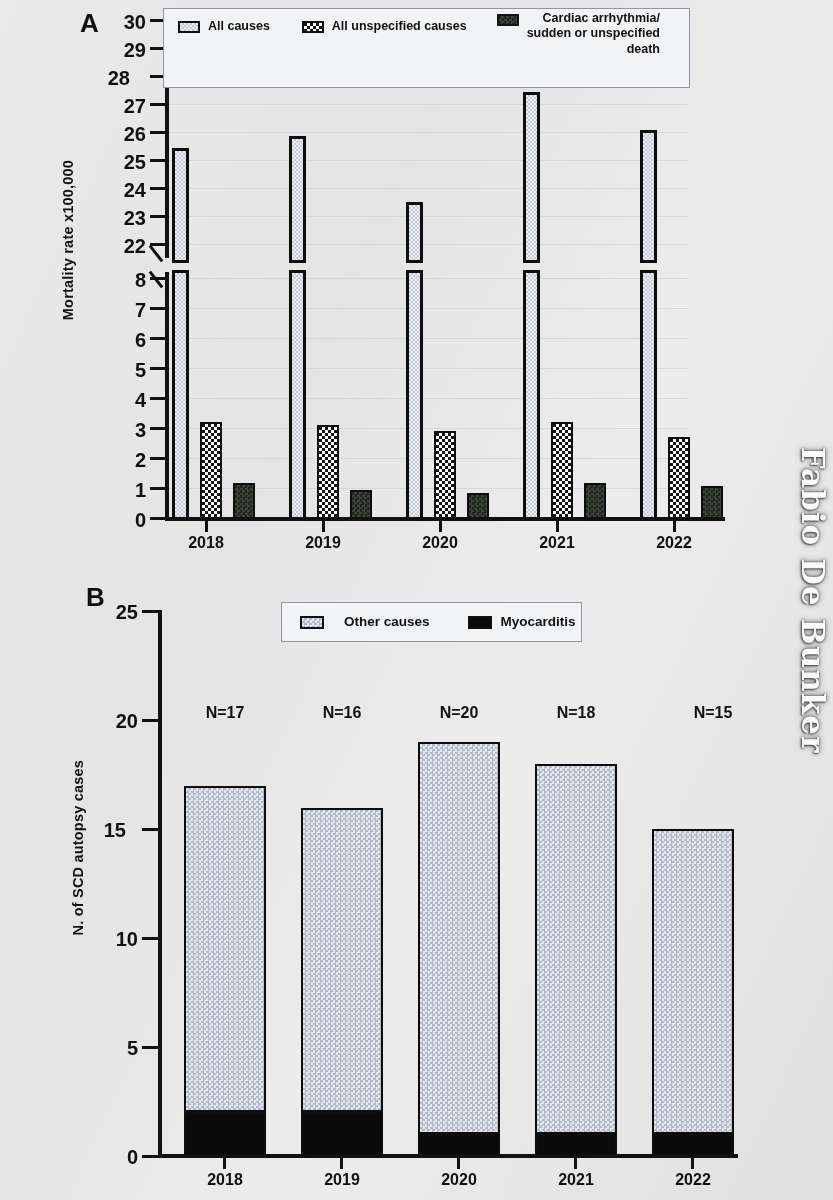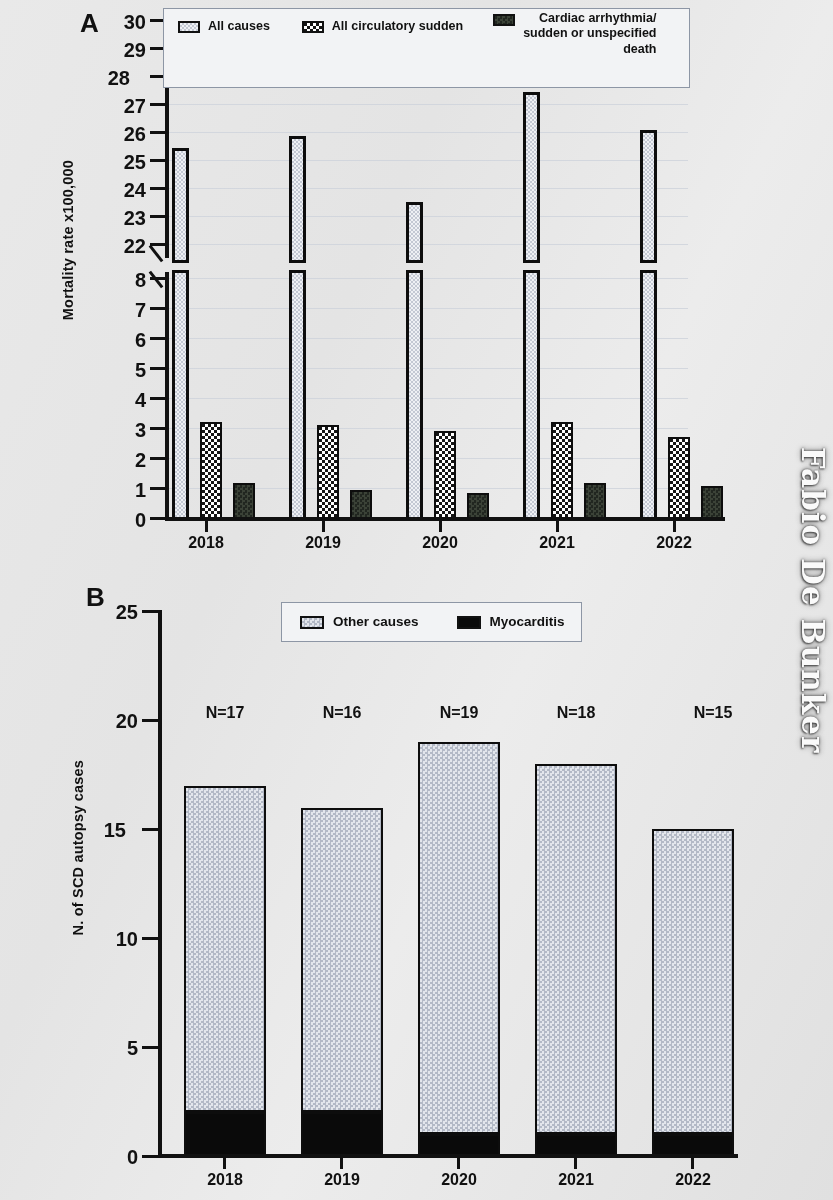--- a/index.html
+++ b/index.html
@@ -213,21 +213,21 @@
     <div class="xlabel" style="left:512px;top:534px;width:90px;">2021</div>
     <div class="xlabel" style="left:629px;top:534px;width:90px;">2022</div>
 
     <div class="legend-box" style="left:163px;top:8px;width:525px;height:68px;padding:10px 0 0 0;">
       <div class="legend-item" style="margin-left:14px;">
         <div class="legend-swatch fill-open" style="width:22px;height:12px;margin-top:2px;"></div>
         <div class="legend-text" style="margin-left:8px;">All causes</div>
       </div>
       <div class="legend-item" style="margin-left:32px;">
         <div class="legend-swatch fill-checker" style="width:22px;height:12px;margin-top:2px;"></div>
-        <div class="legend-text" style="margin-left:8px;">All circulatory sudden</div>
+        <div class="legend-text" style="margin-left:8px;">All unspecified causes</div>
       </div>
       <div class="legend-item" style="margin-left:30px;margin-top:-8px;">
         <div class="legend-swatch fill-solid-dark" style="width:22px;height:12px;margin-top:3px;"></div>
         <div class="legend-text" style="margin-left:8px;">Cardiac arrhythmia/
 sudden or unspecified
 death</div>
       </div>
     </div>
   </div>
 
@@ -263,41 +263,41 @@
     <div class="bar fill-solid-black" style="left:418px;top:1134px;width:82px;height:22px;"></div>
 
     <div class="bar fill-hatch" style="left:535px;top:764px;width:82px;height:370px;"></div>
     <div class="bar fill-solid-black" style="left:535px;top:1134px;width:82px;height:22px;"></div>
 
     <div class="bar fill-hatch" style="left:652px;top:829px;width:82px;height:305px;"></div>
     <div class="bar fill-solid-black" style="left:652px;top:1134px;width:82px;height:22px;"></div>
 
     <div class="n-label" style="left:180px;top:704px;width:90px;">N=17</div>
     <div class="n-label" style="left:297px;top:704px;width:90px;">N=16</div>
-    <div class="n-label" style="left:414px;top:704px;width:90px;">N=19</div>
+    <div class="n-label" style="left:414px;top:704px;width:90px;">N=20</div>
     <div class="n-label" style="left:531px;top:704px;width:90px;">N=18</div>
     <div class="n-label" style="left:668px;top:704px;width:90px;">N=15</div>
 
     <div class="x-spine" style="left:158px;top:1154px;width:580px;"></div>
     <div class="x-tick" style="left:223px;top:1158px;"></div>
     <div class="x-tick" style="left:340px;top:1158px;"></div>
     <div class="x-tick" style="left:457px;top:1158px;"></div>
     <div class="x-tick" style="left:574px;top:1158px;"></div>
     <div class="x-tick" style="left:691px;top:1158px;"></div>
 
     <div class="xlabel" style="left:180px;top:1171px;width:90px;">2018</div>
     <div class="xlabel" style="left:297px;top:1171px;width:90px;">2019</div>
     <div class="xlabel" style="left:414px;top:1171px;width:90px;">2020</div>
     <div class="xlabel" style="left:531px;top:1171px;width:90px;">2021</div>
     <div class="xlabel" style="left:648px;top:1171px;width:90px;">2022</div>
 
     <div class="legend-box" style="left:281px;top:602px;width:299px;height:38px;align-items:center;">
       <div class="legend-item" style="margin-left:18px;align-items:center;">
         <div class="legend-swatch fill-hatch" style="width:24px;height:13px;"></div>
-        <div class="legend-text" style="margin-left:9px;font-size:13.5px;">Other causes</div>
+        <div class="legend-text" style="margin-left:20px;font-size:13.5px;">Other causes</div>
       </div>
       <div class="legend-item" style="margin-left:38px;align-items:center;">
         <div class="legend-swatch fill-solid-black" style="width:24px;height:13px;"></div>
         <div class="legend-text" style="margin-left:9px;font-size:13.5px;">Myocarditis</div>
       </div>
     </div>
   </div>
 
   <div class="watermark">Fabio De Bunker</div>
 

